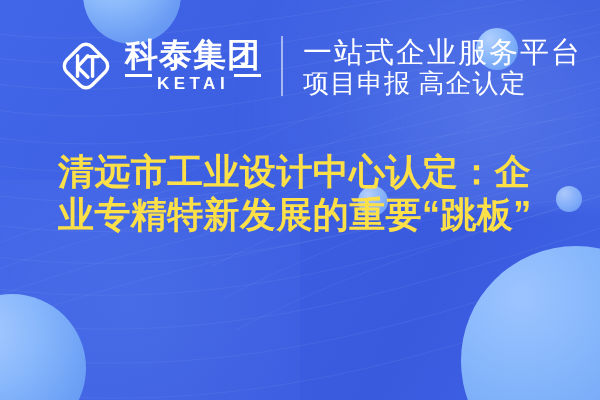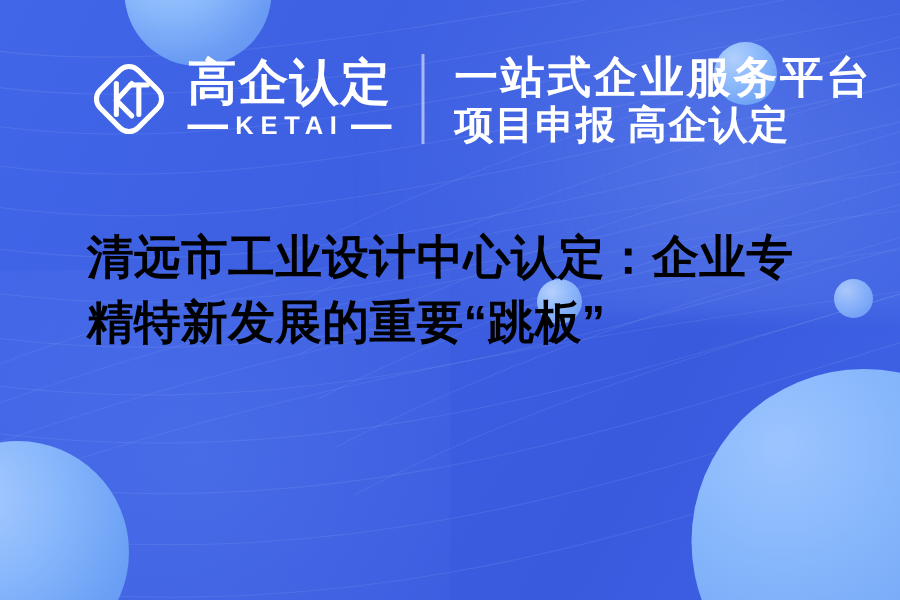--- a/index.html
+++ b/index.html
@@ -131,21 +131,21 @@
     font-family: "Liberation Sans", "DejaVu Sans", sans-serif;
     font-size: 33px;
     line-height: 34px;
     font-weight: 700;
     color: #ffffff;
     letter-spacing: 1px;
     white-space: nowrap;
   }
   .logo-en-row {
     display: flex;
-    align-items: center;
+    align-items: flex-start;
     gap: 5px;
     margin-top: 2px;
   }
   .logo-dash {
     height: 3px;
     background: #ffffff;
     flex: 1 1 auto;
     min-width: 10px;
   }
   .logo-en {
@@ -160,21 +160,20 @@
     height: 60px;
     background: rgba(255,255,255,0.55);
     margin-left: 20px;
     margin-right: 20px;
     flex: 0 0 2px;
   }
   .tagline-block {
     display: flex;
     flex-direction: column;
     justify-content: center;
-    font-weight: bold;
   }
   .tagline-main {
     font-family: "Liberation Serif", "DejaVu Serif", serif;
     font-size: 29px;
     line-height: 33px;
     color: #ffffff;
     letter-spacing: 2px;
     white-space: nowrap;
   }
   .tagline-sub {
@@ -187,24 +186,24 @@
     white-space: nowrap;
   }
 
   
   .headline {
     position: absolute;
     left: 58px;
     top: 150px;
     width: 500px;
     font-family: "Liberation Sans", "DejaVu Sans", sans-serif;
-    font-size: 31px;
+    font-size: 36px;
     line-height: 43px;
     font-weight: 700;
-    color: #000000;
+    color: #fde047;
     letter-spacing: 0.4px;
     word-break: break-all;
   }
 </style>
 </head>
 <body>
 
 <div id="banner">
 
   <div class="bg-base"></div>
@@ -260,21 +259,21 @@
         </g>
         <g fill="none" stroke="#ffffff" stroke-width="3.6" stroke-linecap="round" stroke-linejoin="round">
           <path d="M23 21 L23 43"></path>
           <path d="M23 33 L34 21"></path>
           <path d="M23 33 L34 44"></path>
           <path d="M33 22 L45 22"></path>
           <path d="M39 22 L39 43"></path>
         </g>
       </svg>
       <div class="logo-words">
-        <div class="logo-cn">高企认定</div>
+        <div class="logo-cn">科泰集团</div>
         <div class="logo-en-row">
           <span class="logo-dash"></span>
           <span class="logo-en">KETAI</span>
           <span class="logo-dash"></span>
         </div>
       </div>
     </div>
 
     <div class="divider"></div>
 

